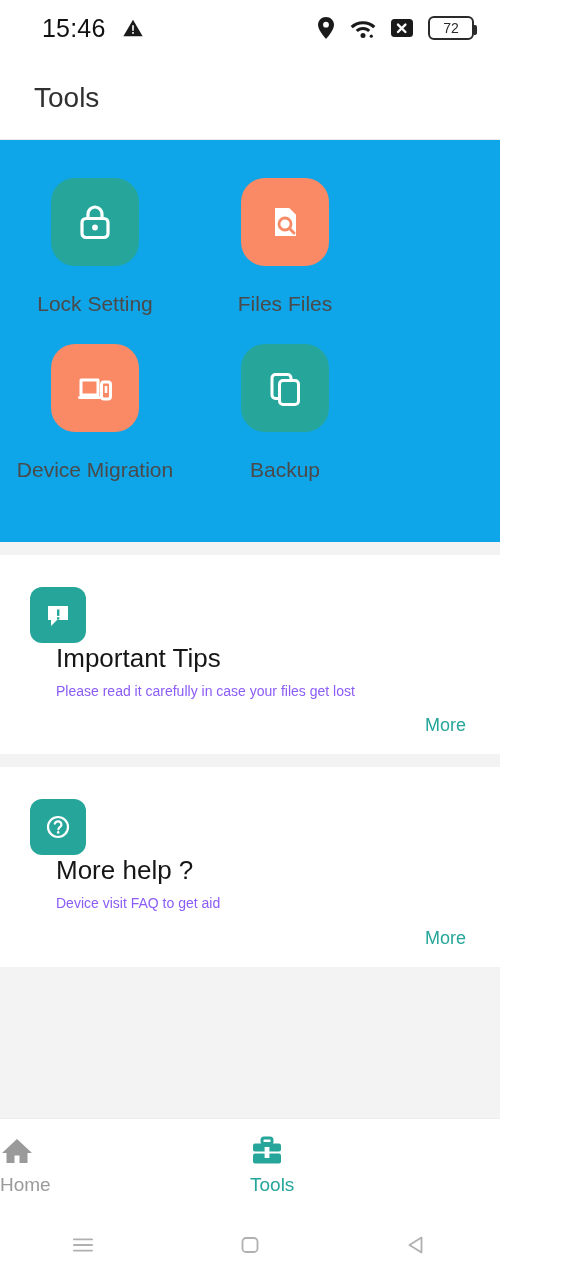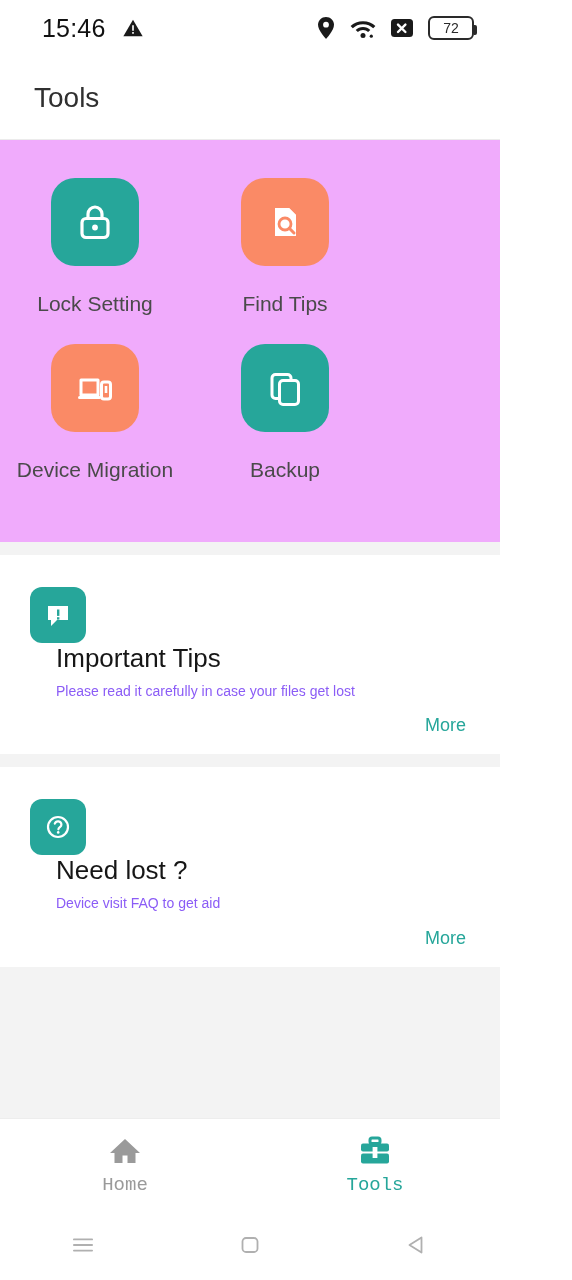--- a/index.html
+++ b/index.html
@@ -31,21 +31,21 @@
   .battery span { font-size:14px; color:#2a2a2a; line-height:1;text-align:right; }
 
   
   .appbar {
     height:84px; flex:0 0 84px; display:flex; align-items:center;
     padding-left:34px; background:#fff; border-bottom:1px solid #ebebeb;
   }
   .appbar .title { font-size:28px; color:#303030; }
 
   
-  .grid-section { background:#f0abfc; padding:38px 0 32px 0; }
+  .grid-section { background:#0ea5e9; padding:38px 0 32px 0; }
   .grid { display:flex; flex-wrap:wrap; }
   .tile {
     width:190px; display:flex; flex-direction:column; align-items:center;
     margin-bottom:28px;
   }
   .tile-icon {
     width:88px; height:88px; border-radius:24px;
     display:flex; align-items:center; justify-content:center;
   }
   .tile-label { margin-top:26px; font-size:21px; color:#4a4a4a; white-space:nowrap; }
@@ -64,21 +64,21 @@
   .card-more { text-align:right; margin-top:14px; }
   .card-more span { font-size:18px; color:#26a69a; }
 
   .filler { flex:1; background:#f3f3f3; }
 
   
   .bottomnav {
     height:92px; flex:0 0 92px; background:#fff; border-top:1px solid #ededed;
     display:flex; align-items:center;
   }
-  .navitem { flex:1; display:flex; flex-direction:column; align-items:center; gap:6px;font-family:Liberation Mono, monospace; }
+  .navitem { flex:1; display:flex; flex-direction:column; align-items:flex-start; gap:6px; }
   .navitem .nav-label { font-size:19px; color:#9a9a9a; }
   .navitem.active .nav-label { color:#26a69a; }
 
   
   .sysbar { height:70px; flex:0 0 70px; background:#fff; display:flex; align-items:center; }
   .sysitem { flex:1; display:flex; align-items:center; justify-content:center; }
 </style>
 </head>
 <body>
 
@@ -134,21 +134,21 @@
 
       <div class="tile">
         <div class="tile-icon" style="background:#fa8a66">
           <svg width="46" height="46" viewBox="0 0 46 46">
             <path d="M13 9 h14 l7 7 v21 h-21 Z" fill="#fff"></path>
             <path d="M27 9 v7 h7 Z" fill="#fff"></path>
             <circle cx="23" cy="25" r="6" fill="none" stroke="#fa8a66" stroke-width="2.8"></circle>
             <path d="M27.3 29.3 L32 34" stroke="#fa8a66" stroke-width="3" stroke-linecap="round"></path>
           </svg>
         </div>
-        <div class="tile-label">Find Tips</div>
+        <div class="tile-label">Files Files</div>
       </div>
 
       <div class="tile">
         <div class="tile-icon" style="background:#fa8a66">
           <svg width="46" height="46" viewBox="0 0 46 46">
             <path d="M9 15 h17 v15 h-17 Z" fill="none" stroke="#fff" stroke-width="3" stroke-linejoin="round"></path>
             <rect x="6" y="31" width="23" height="3" rx="1.5" fill="#fff"></rect>
             <rect x="29.5" y="17" width="9" height="17" rx="2.5" fill="none" stroke="#fff" stroke-width="3"></rect>
             <rect x="32.7" y="21" width="2.6" height="7" fill="#fff"></rect>
           </svg>
@@ -192,21 +192,21 @@
 
   <div class="card">
     <div class="card-icon" style="background:#26a69a">
       <svg width="34" height="34" viewBox="0 0 34 34">
         <circle cx="17" cy="17" r="10" fill="none" stroke="#fff" stroke-width="2.2"></circle>
         <path d="M13.8 13.6 a3.4 3.4 0 0 1 6.6 1.1 c0 2.2 -3 2.5 -3 4.6" fill="none" stroke="#fff" stroke-width="2.2" stroke-linecap="round"></path>
         <circle cx="17.2" cy="22.4" r="1.3" fill="#fff"></circle>
       </svg>
     </div>
     <div class="card-body">
-      <div class="card-title">Need lost ?</div>
+      <div class="card-title">More help ?</div>
       <div class="card-desc">Device visit FAQ to get aid</div>
       <div class="card-more">
         <span>More</span>
       </div>
     </div>
   </div>
 
   <div class="filler"></div>
 
   <div class="bottomnav">

